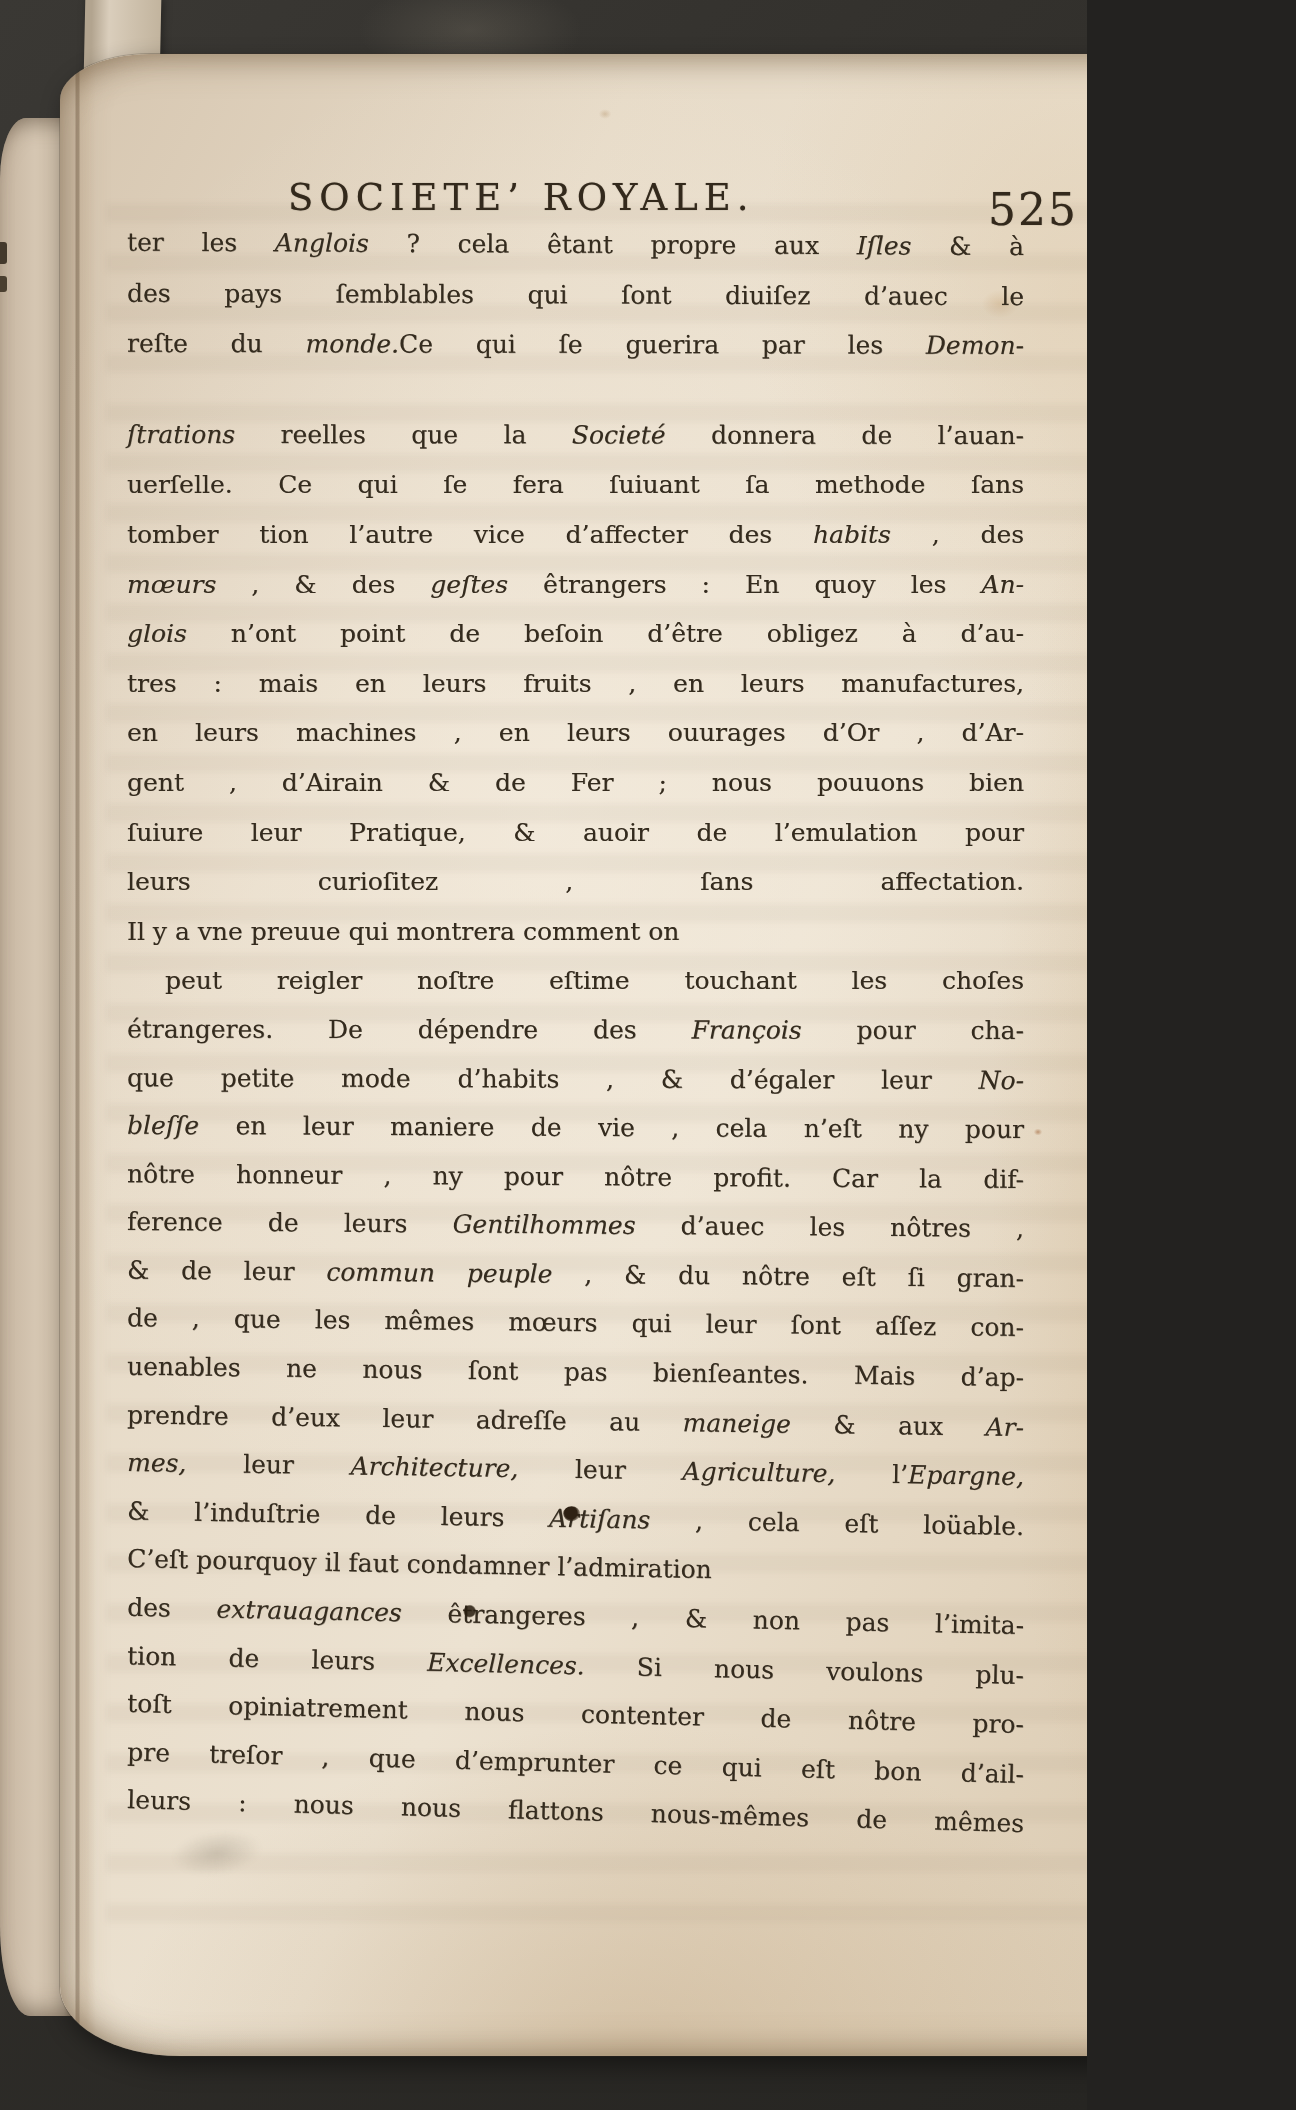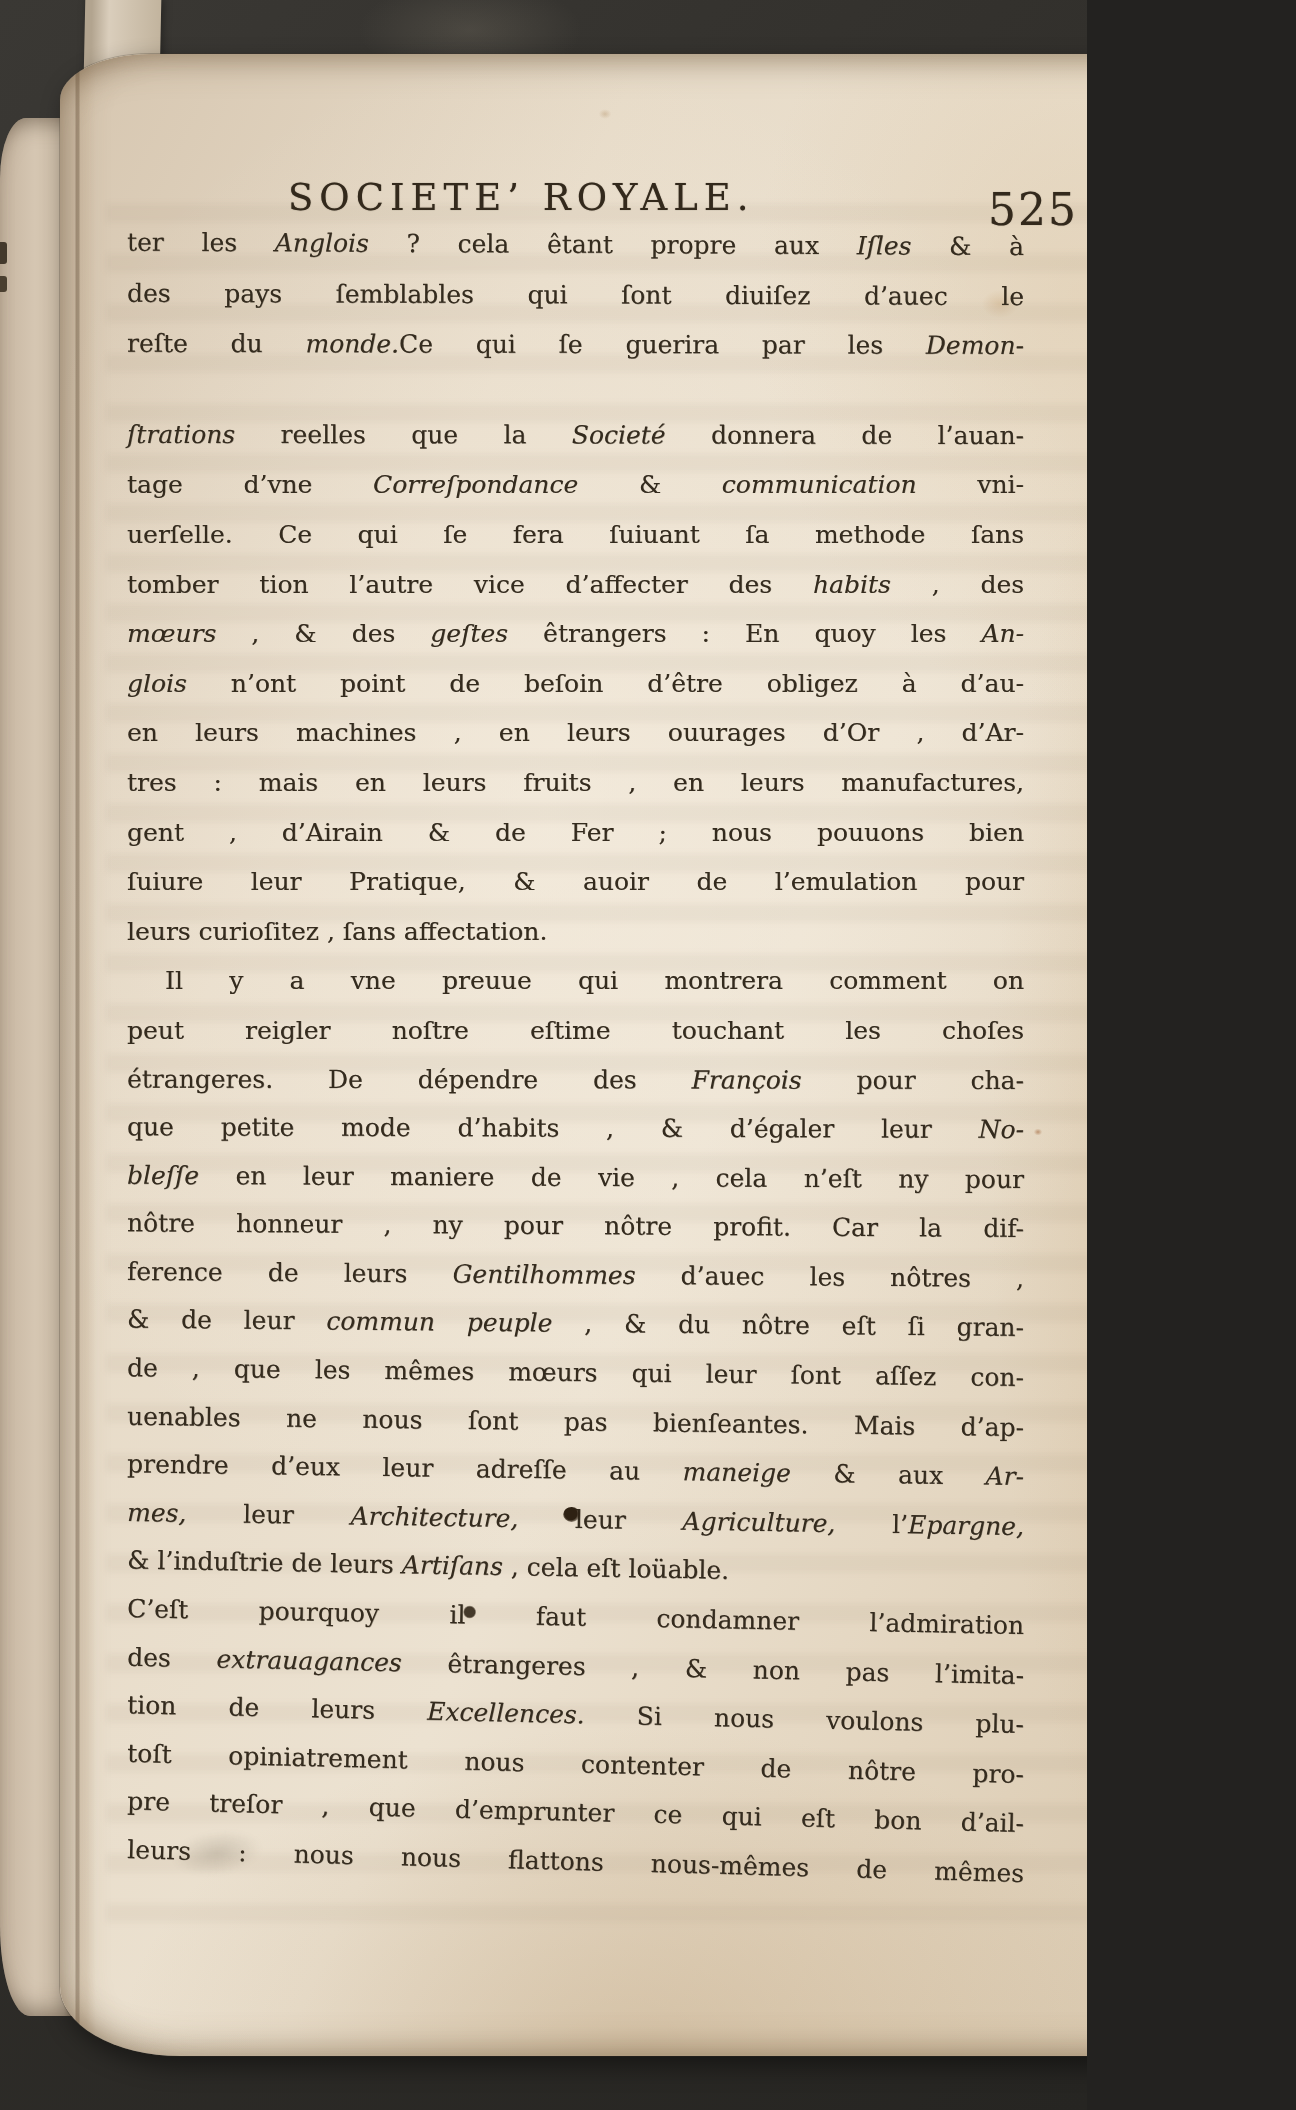--- a/index.html
+++ b/index.html
@@ -126,27 +126,26 @@
     <div class="running-head">
       <span class="head-title">SOCIETE’ ROYALE.</span>
       <span class="pagenum">525</span>
     </div>
 
     <div class="lines">
         <div class="line" style="transform: rotate(0.28deg);"><span>ter les </span><span class="it">Anglois</span><span> ? cela êtant propre aux </span><span class="it">Iſles</span><span> &amp; à</span></div>
         <div class="line" style="transform: rotate(0.21deg);"><span>des pays ſemblables qui ſont diuiſez d’auec le</span></div>
         <div class="line" style="transform: rotate(0.14deg);"><span>reſte du </span><span class="it">monde.</span><span>Ce qui ſe guerira par les </span><span class="it">Demon-</span></div>
         <div class="line" style="transform: rotate(0.07deg); margin-top: 40px;"><span class="it">ſtrations</span><span> reelles que la </span><span class="it">Societé</span><span> donnera de l’auan-</span></div>
-        <div class="line"><span>tage d’vne </span><span class="it">Correſpondance</span><span> &amp; </span><span class="it">communication</span><span> vni-</span></div>
         <div class="line"><span>uerſelle. Ce qui ſe fera ſuiuant ſa methode ſans</span></div>
         <div class="line"><span>tomber tion l’autre vice d’affecter des </span><span class="it">habits</span><span> , des</span></div>
         <div class="line"><span class="it">mœurs</span><span> , &amp; des </span><span class="it">geſtes</span><span> êtrangers : En quoy les </span><span class="it">An-</span></div>
         <div class="line"><span class="it">glois</span><span> n’ont point de beſoin d’être obligez à d’au-</span></div>
+        <div class="line"><span>tres : mais en leurs fruits , en leurs manufactures,</span></div>
         <div class="line"><span>en leurs machines , en leurs ouurages d’Or , d’Ar-</span></div>
-        <div class="line"><span>tres : mais en leurs fruits , en leurs manufactures,</span></div>
         <div class="line"><span>gent , d’Airain &amp; de Fer ; nous pouuons bien</span></div>
         <div class="line"><span>ſuiure leur Pratique, &amp; auoir de l’emulation pour</span></div>
         <div class="line"><span>leurs curioſitez , ſans affectation.</span></div>
         <div class="line"><span>Il y a vne preuue qui montrera comment on</span></div>
         <div class="line"><span>peut reigler noſtre eſtime touchant les choſes</span></div>
         <div class="line" style="transform: rotate(0.09deg);"><span>étrangeres. De dépendre des </span><span class="it">François</span><span> pour cha-</span></div>
         <div class="line" style="transform: rotate(0.18deg);"><span>que petite mode d’habits , &amp; d’égaler leur </span><span class="it">No-</span></div>
         <div class="line" style="transform: rotate(0.27deg);"><span class="it">bleſſe</span><span> en leur maniere de vie , cela n’eſt ny pour</span></div>
         <div class="line" style="transform: rotate(0.36deg);"><span>nôtre honneur , ny pour nôtre profit. Car la dif-</span></div>
         <div class="line" style="transform: rotate(0.45deg);"><span>ference de leurs </span><span class="it">Gentilhommes</span><span> d’auec les nôtres ,</span></div>

